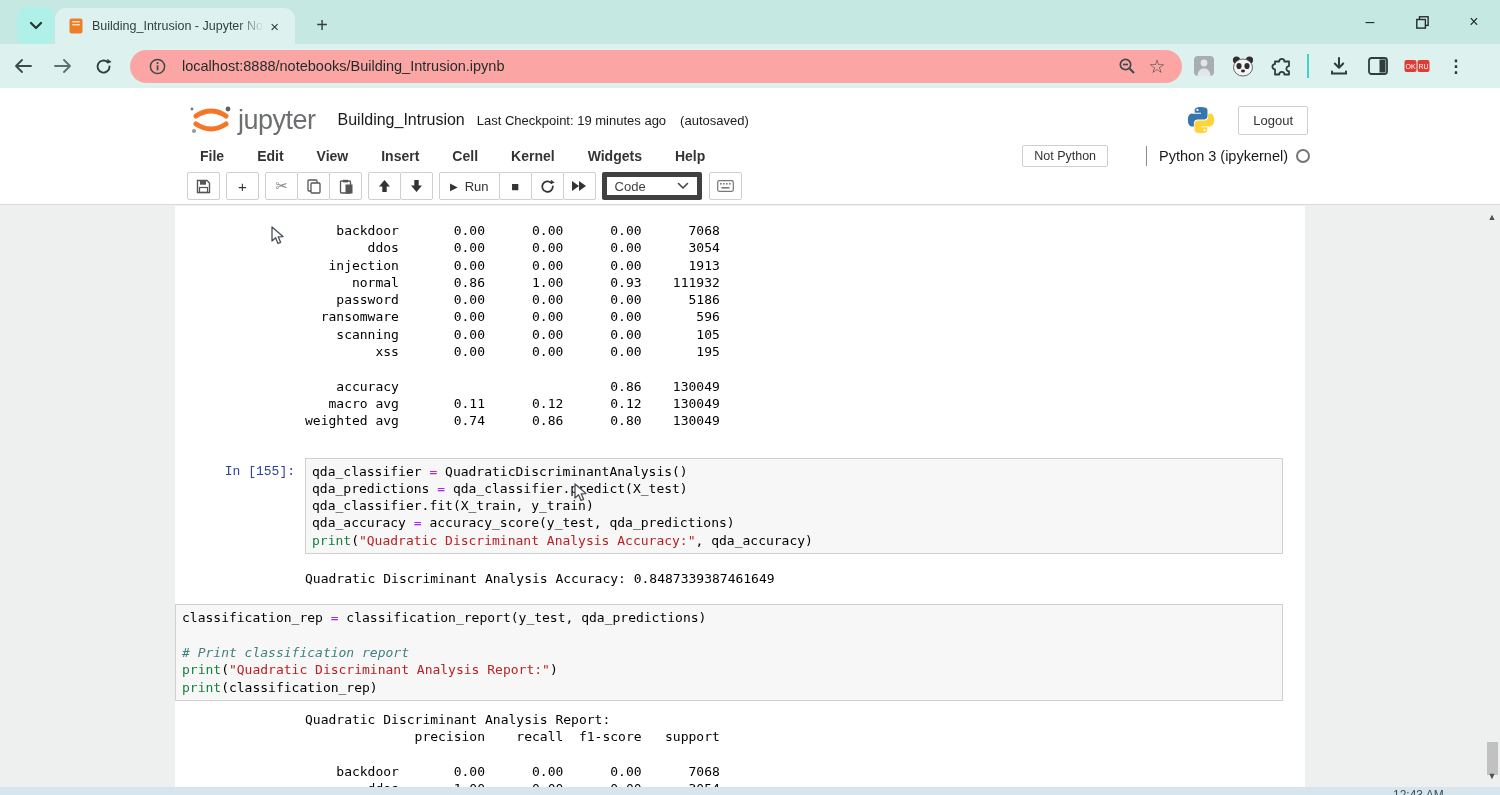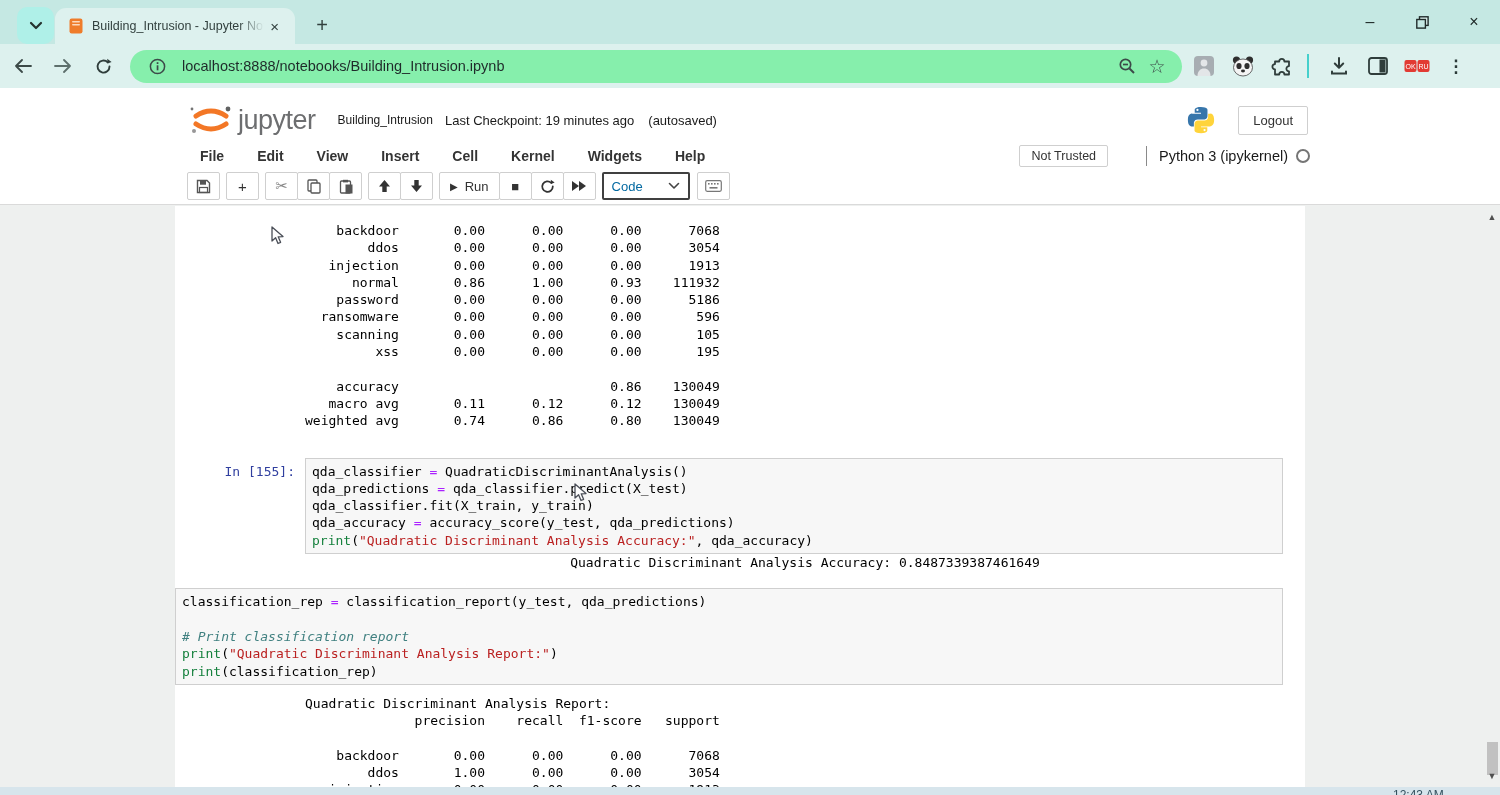--- a/index.html
+++ b/index.html
@@ -20,35 +20,35 @@
     display:flex; align-items:center; justify-content:center; font-size:20px; color:#32403e; cursor:pointer; }
   .win-controls { position:absolute; right:0; top:0; height:44px; display:flex; align-items:center; }
   .win-btn { width:52px; height:44px; display:flex; align-items:center; justify-content:center;
     font-size:16px; color:#202b2a; cursor:pointer; }
 
   .btoolbar { position:absolute; top:44px; left:0; width:1500px; height:44px; background:#ddf1ee;
     display:flex; align-items:center; }
   .nav-ico { width:34px; height:34px; display:flex; align-items:center; justify-content:center;
     font-size:19px; color:#3c4a48; margin-left:6px; cursor:pointer; border-radius:50%; }
   .nav-ico.fwd { color:#8aa09d; }
-  .urlbar { margin-left:10px; width:1052px; height:33px; background:#86efac; border-radius:17px;
+  .urlbar { margin-left:10px; width:1052px; height:33px; background:#fca5a5; border-radius:17px;
     display:flex; align-items:center; padding:0 10px 0 12px; }
   .url-text { font-size:14.5px; color:#1f2b2a; margin-left:10px; flex:1; }
   .url-ico { width:30px; height:30px; display:flex; align-items:center; justify-content:center; cursor:pointer; }
   .star { font-size:19px; color:#3c4a48; }
   .ext-ico { width:34px; height:34px; display:flex; align-items:center; justify-content:center;
     margin-left:5px; cursor:pointer; }
   .tealdiv { width:2px; height:24px; background:#45d0cc; margin:0 8px; }
   .dots { font-size:17px; color:#2b3a38; font-weight:bold; }
 
   
   .jheader { position:absolute; top:88px; left:0; width:1500px; height:52px; background:#fff;
     display:flex; align-items:center; padding:12px 192px 0 188px; }
   .jwordmark { font-size:27px; color:#6d6e70; letter-spacing:-0.5px; margin-left:4px; }
-  .nb-title { font-size:12px; color:#1a1a1a; margin-left:22px; cursor:pointer; }
+  .nb-title { font-size:16px; color:#1a1a1a; margin-left:22px; cursor:pointer; }
   .checkpoint { font-size:13px; color:#1a1a1a; margin-left:12px; }
   .autosaved { font-size:13px; color:#1a1a1a; margin-left:14px; }
   .hspacer { flex:1; }
   .logout { border:1px solid #cfcfcf; border-radius:2px; background:#fff; font-size:13px; color:#333;
     padding:6px 14px; margin-left:22px; cursor:pointer; font-family:inherit; }
 
   
   .menurow { position:absolute; top:140px; left:0; width:1500px; height:32px; background:#fff;
     display:flex; align-items:center; padding:0 190px 0 200px; }
   .menu-item { font-size:14px; color:#343434; margin-right:33px; cursor:pointer;font-weight:bold; }
@@ -63,41 +63,41 @@
     display:flex; align-items:flex-start; padding-left:187px; border-bottom:1px solid #dadada; }
   .tbtn { height:28px; min-width:33px; background:#fff; border:1px solid #cfcfcf; border-radius:2px;
     display:inline-flex; align-items:center; justify-content:center; color:#333; font-size:13px;
     cursor:pointer; margin-right:-1px; font-family:inherit; }
   .tgap { width:7px; }
   .run-btn { padding:0 10px; }
   .run-btn .play { font-size:10px; margin-right:7px; }
   .glyph15 { font-size:15px; }
   .glyph13 { font-size:13px; }
   .cut-glyph { font-size:15px; color:#888; }
-  .celltype { width:88px; height:28px; border:2px solid #404040; border-radius:2px; background:#fff;
+  .celltype { width:100px; height:28px; border:5px solid #404040; border-radius:2px; background:#fff;
     display:inline-flex; align-items:center; justify-content:space-between; padding:0 8px; font-size:13px;
-    color:#0369a1; cursor:pointer; }
+    color:#404040; cursor:pointer; }
 
   
   .content { position:absolute; top:206px; left:0; width:1500px; height:581px; background:#eef0ef; }
   .nb { position:absolute; left:175px; top:0; width:1130px; height:581px; background:#fff;
     padding-top:16px; overflow:hidden; }
   .mono, .out, .prompt, .code-line { font-family:"DejaVu Sans Mono", monospace; font-size:13px; line-height:17.3px; }
   .out { color:#000; white-space:pre; margin-left:130px; }
   .out-top { margin-bottom:28px; }
   .cellrow { display:flex; margin-right:22px; }
-  .prompt { width:130px; text-align:right; padding-right:10px; color:#303F9F; padding-top:5px; flex:none; }
+  .prompt { width:130px; text-align:right; padding-right:10px; color:#303F9F; padding-top:5px; flex:none;font-family:Liberation Mono, monospace; }
   .inputarea { flex:1; background:#f7f7f7; border:1px solid #cfcfcf; padding:4px 6px; }
   .code-line { white-space:pre; color:#000; min-height:17.3px; }
   .tok-p { color:#000; }
   .tok-o { color:#AA22FF; }
   .tok-s { color:#BA2121; }
   .tok-b { color:#15803d; }
   .tok-c { color:#408080; font-style:italic; }
-  .out-155 { margin-top:0; margin-bottom:17px;text-align:center; }
+  .out-155 { margin-top:16px; margin-bottom:17px; }
   .out-156 { margin-top:10px; }
 
   
   .sb-arrow { position:absolute; right:2px; width:12px; text-align:center; font-size:9px; color:#505050; }
   .sb-up { top:6px; }
   .sb-down { bottom:6px; }
   .sb-thumb { position:absolute; right:2px; top:536px; width:11px; height:33px; background:#c1c1c1; cursor:pointer; }
 
   
   .taskbar { position:absolute; bottom:0; left:0; width:1500px; height:8px; background:#d7e5ec; overflow:hidden; }
@@ -250,21 +250,21 @@
 
   <div class="menurow">
     <span class="menu-item">File</span>
     <span class="menu-item">Edit</span>
     <span class="menu-item">View</span>
     <span class="menu-item">Insert</span>
     <span class="menu-item">Cell</span>
     <span class="menu-item">Kernel</span>
     <span class="menu-item">Widgets</span>
     <span class="menu-item">Help</span>
-    <button class="not-trusted">Not Trusted</button>
+    <button class="not-trusted">Not Python</button>
     <span class="kdiv"></span>
     <span class="kernel-name">Python 3 (ipykernel)</span>
     <span class="kernel-ind"></span>
   </div>
 
   <div class="jtoolbar">
     <div class="tbtn">
       <span>
         <svg width="15" height="15" viewBox="0 0 15 15">
             <path d="M1.5 1.5 h9.5 l2.5 2.5 v9.5 h-12 z" fill="none" stroke="#555" stroke-width="1.4"></path>

